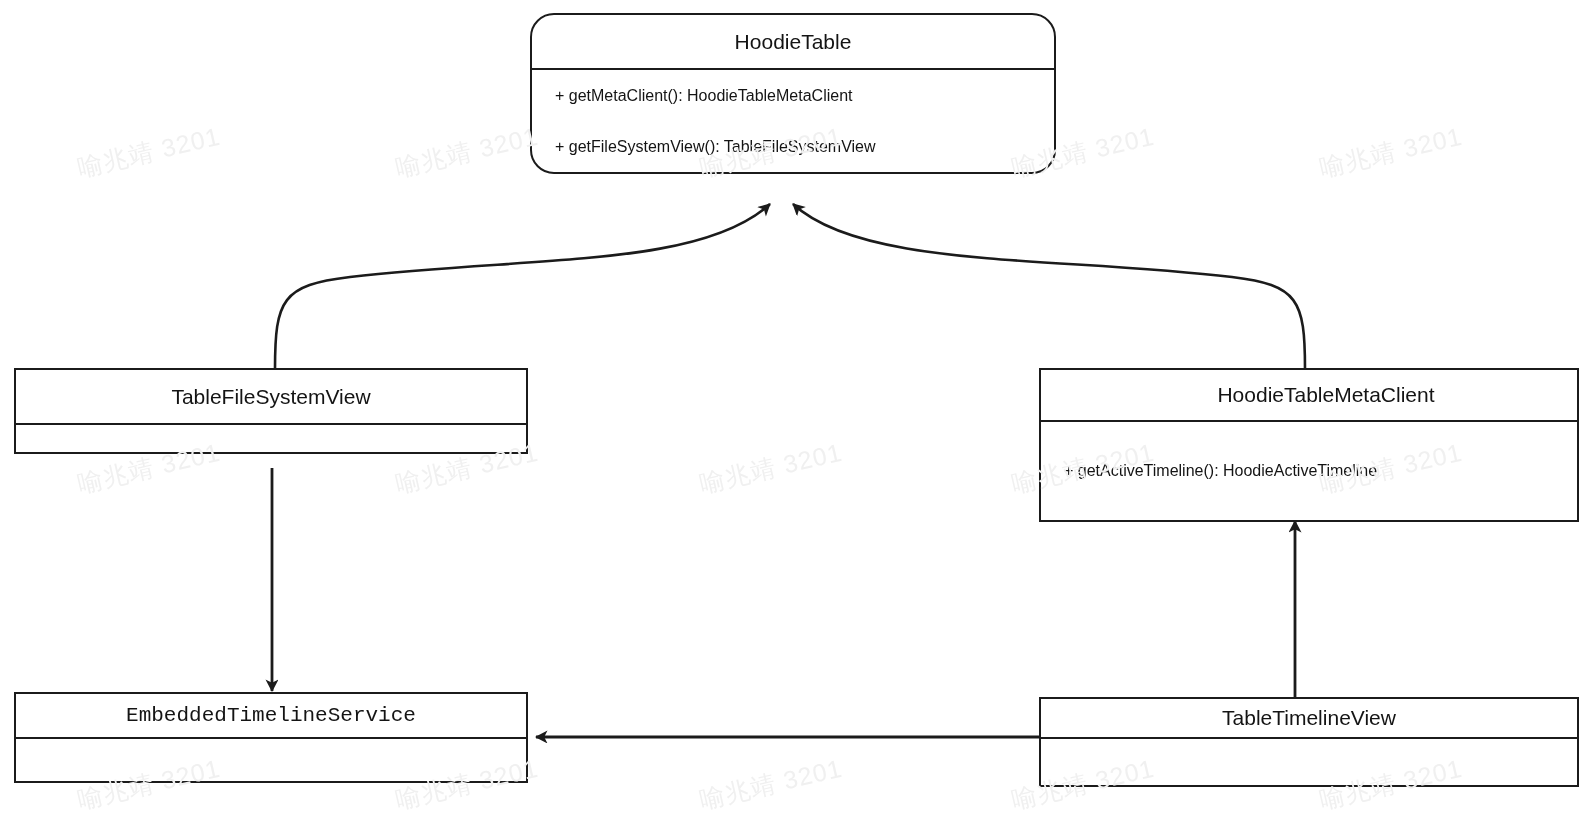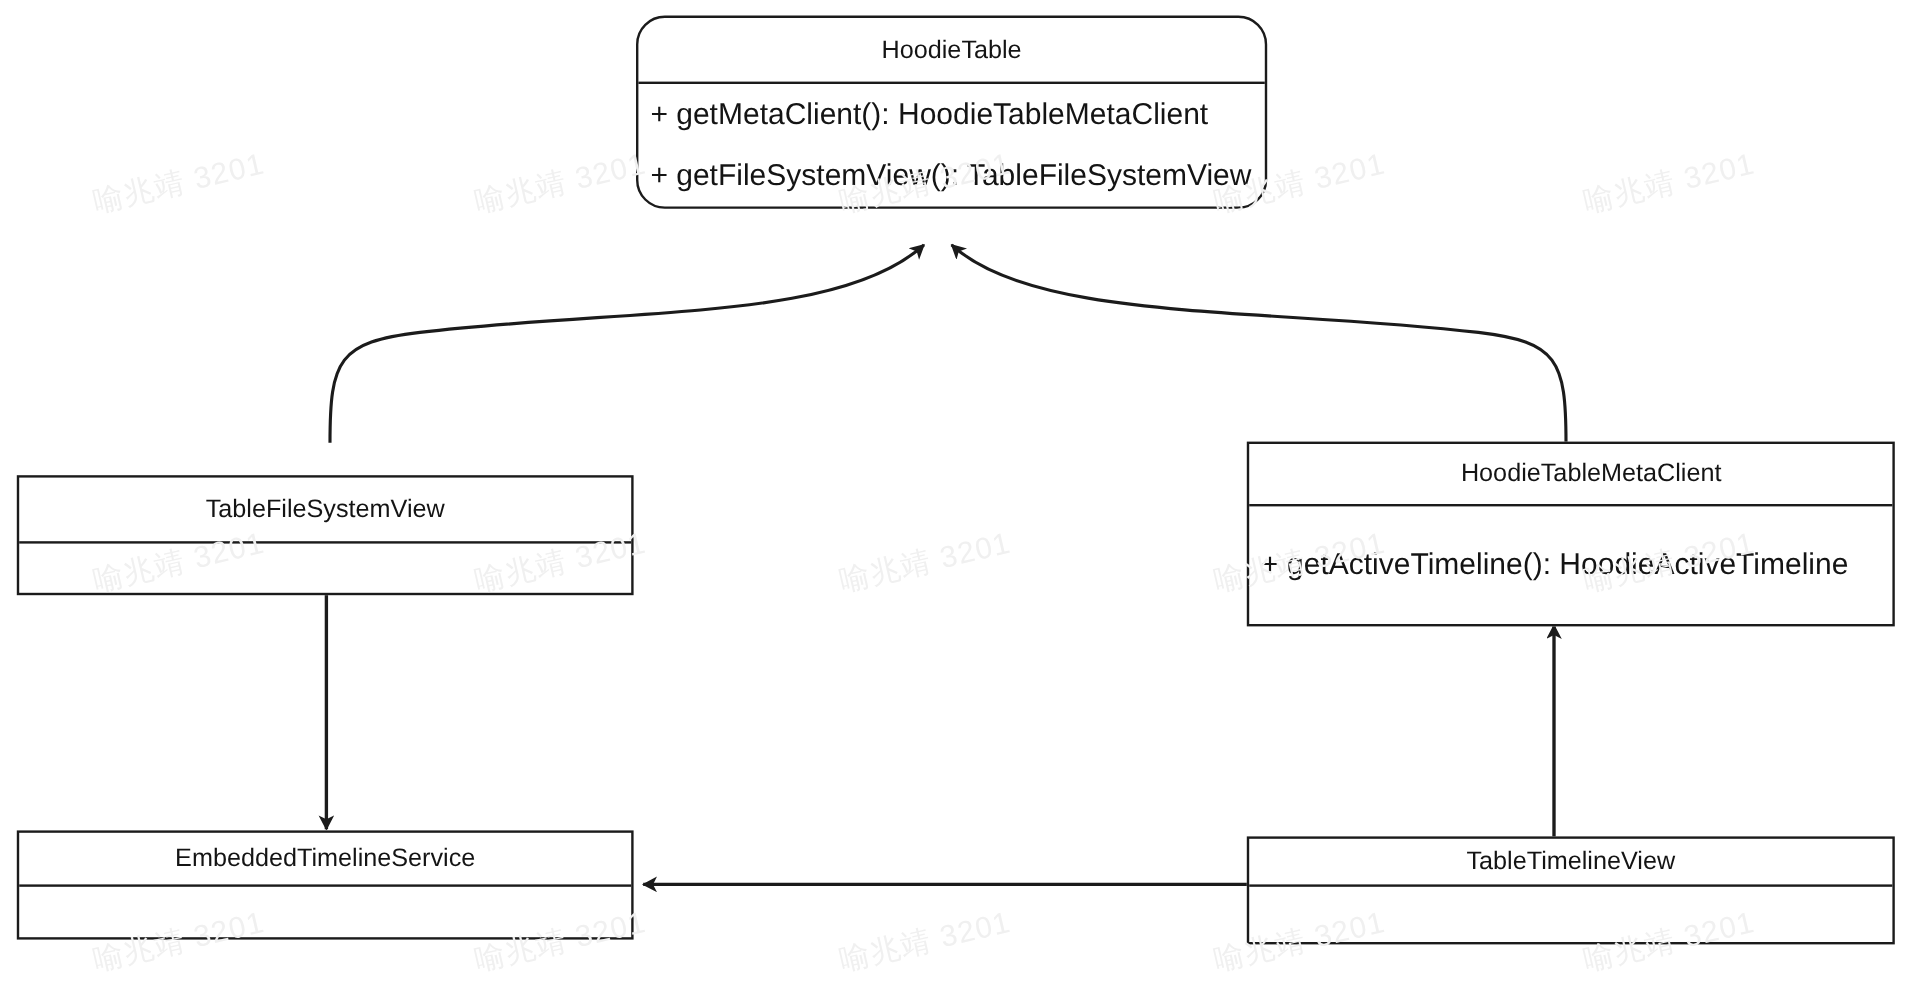--- a/index.html
+++ b/index.html
@@ -64,24 +64,25 @@
   .uml-members {
     box-sizing: border-box;
     flex: 1 1 auto;
     display: flex;
     flex-direction: column;
     justify-content: space-around;
     padding: 0 10px;
     width: 100%;
   }
   .uml-member {
-    font-size: 25px;
+    font-size: 16px;
     color: #141414;
     white-space: nowrap;
     line-height: 1.1;
+    margin-left: 13px;
   }
   .uml-members.empty { padding: 0; }
 </style>
 </head>
 <body>
 
 <div id="canvas">
 
   <svg id="links" width="1594" height="818" viewBox="0 0 1594 818">
     <defs>
@@ -105,33 +106,33 @@
   </svg>
 
   <div class="uml-class" style="left:530px; top:13px; width:526px; height:161px;border-radius:24px;">
     <div class="uml-name" style="height:55px;">HoodieTable</div>
     <div class="uml-members">
       <div class="uml-member">+ getMetaClient(): HoodieTableMetaClient</div>
       <div class="uml-member">+ getFileSystemView(): TableFileSystemView</div>
     </div>
   </div>
 
-  <div class="uml-class" style="left:14px; top:368px; width:514px; height:100px;margin-top:28px;">
+  <div class="uml-class" style="left:14px; top:368px; width:514px; height:86px;">
     <div class="uml-name" style="height:55px;">TableFileSystemView</div>
     <div class="uml-members empty"></div>
   </div>
 
   <div class="uml-class" style="left:1039px; top:368px; width:540px; height:154px;">
     <div class="uml-name" style="height:52px;padding-left:34px;">HoodieTableMetaClient</div>
     <div class="uml-members">
       <div class="uml-member">+ getActiveTimeline(): HoodieActiveTimeline</div>
     </div>
   </div>
 
-  <div class="uml-class" style="left:14px; top:692px; width:514px; height:91px;">
+  <div class="uml-class" style="left:14px; top:692px; width:514px; height:91px;font-family:Liberation Mono, monospace;">
     <div class="uml-name" style="height:45px;">EmbeddedTimelineService</div>
     <div class="uml-members empty"></div>
   </div>
 
   <div class="uml-class" style="left:1039px; top:697px; width:540px; height:90px;">
     <div class="uml-name" style="height:40px;">TableTimelineView</div>
     <div class="uml-members empty"></div>
   </div>
 
   <div class="wm-layer" id="wm-layer">

